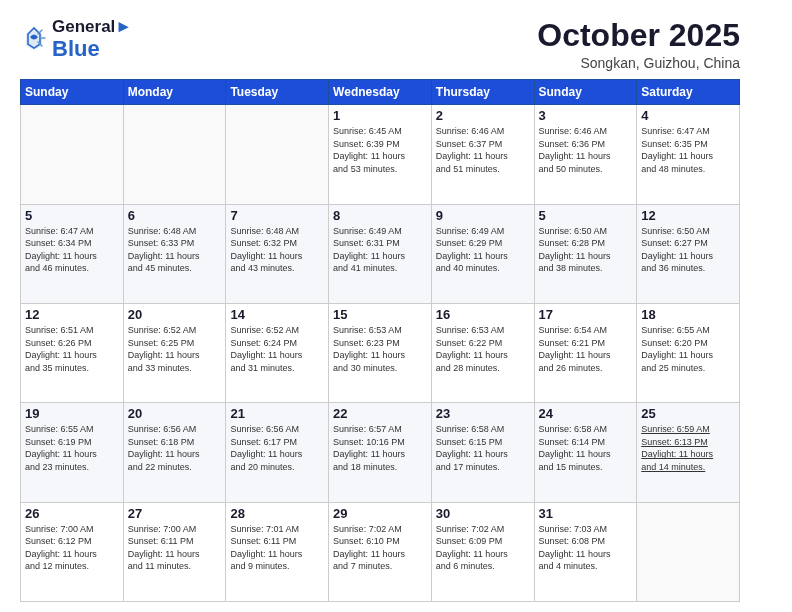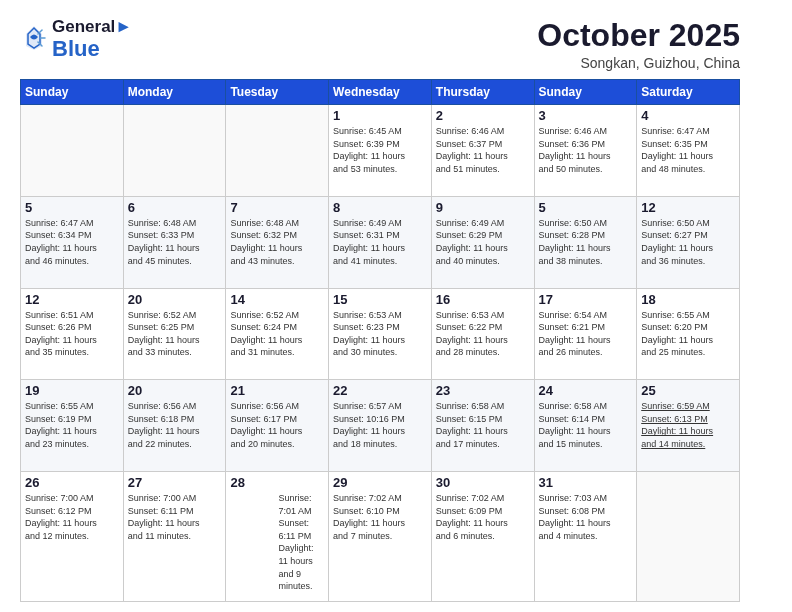--- a/index.html
+++ b/index.html
@@ -324,21 +324,21 @@
           </td>
           <td>
             <div class="day-num">27</div>
             <div class="day-info" style="white-space: pre-line;">Sunrise: 7:00 AM
 Sunset: 6:11 PM
 Daylight: 11 hours
 and 11 minutes.</div>
           </td>
           <td>
             <div class="day-num">28</div>
-            <div class="day-info" style="white-space: pre-line; margin-left: 48px;">Sunrise: 7:01 AM
+            <div class="day-info" style="white-space: pre-line;">Sunrise: 7:01 AM
 Sunset: 6:11 PM
 Daylight: 11 hours
 and 9 minutes.</div>
           </td>
           <td>
             <div class="day-num">29</div>
             <div class="day-info" style="white-space: pre-line;">Sunrise: 7:02 AM
 Sunset: 6:10 PM
 Daylight: 11 hours
 and 7 minutes.</div>

